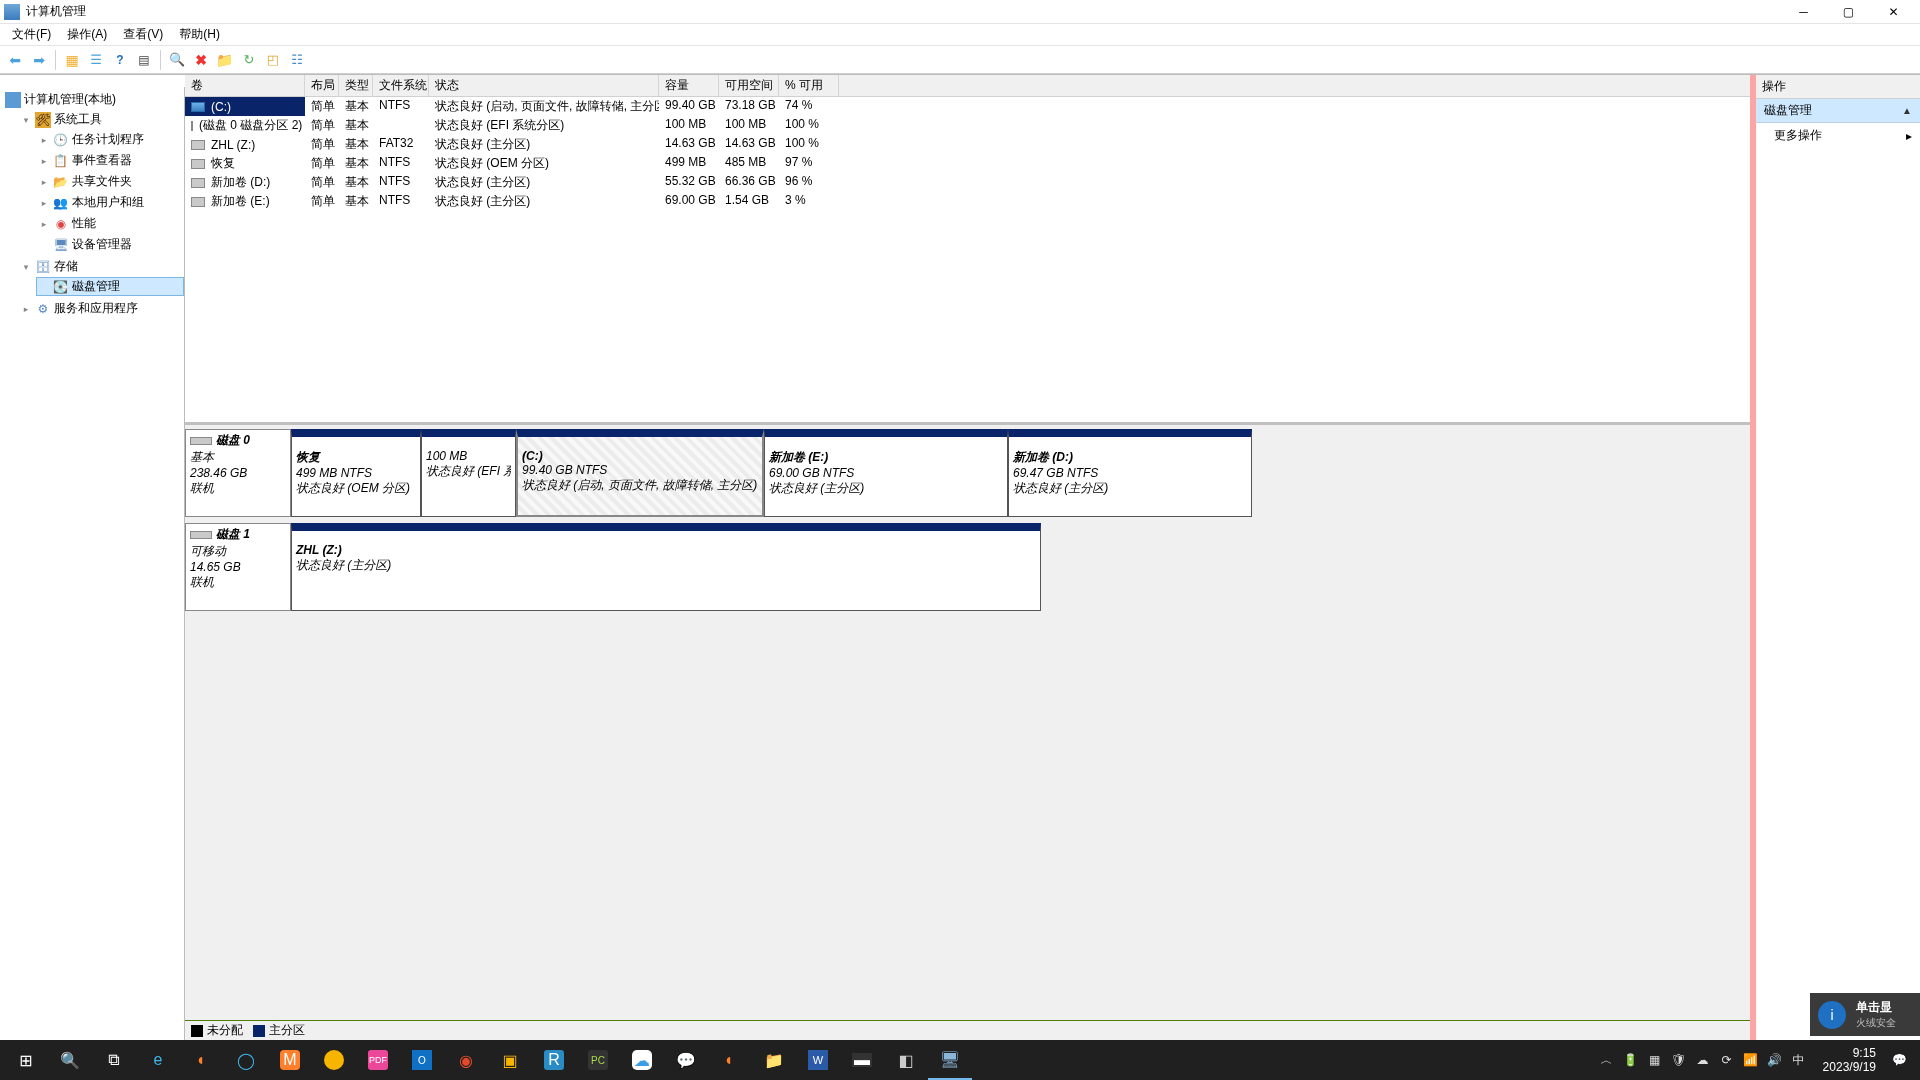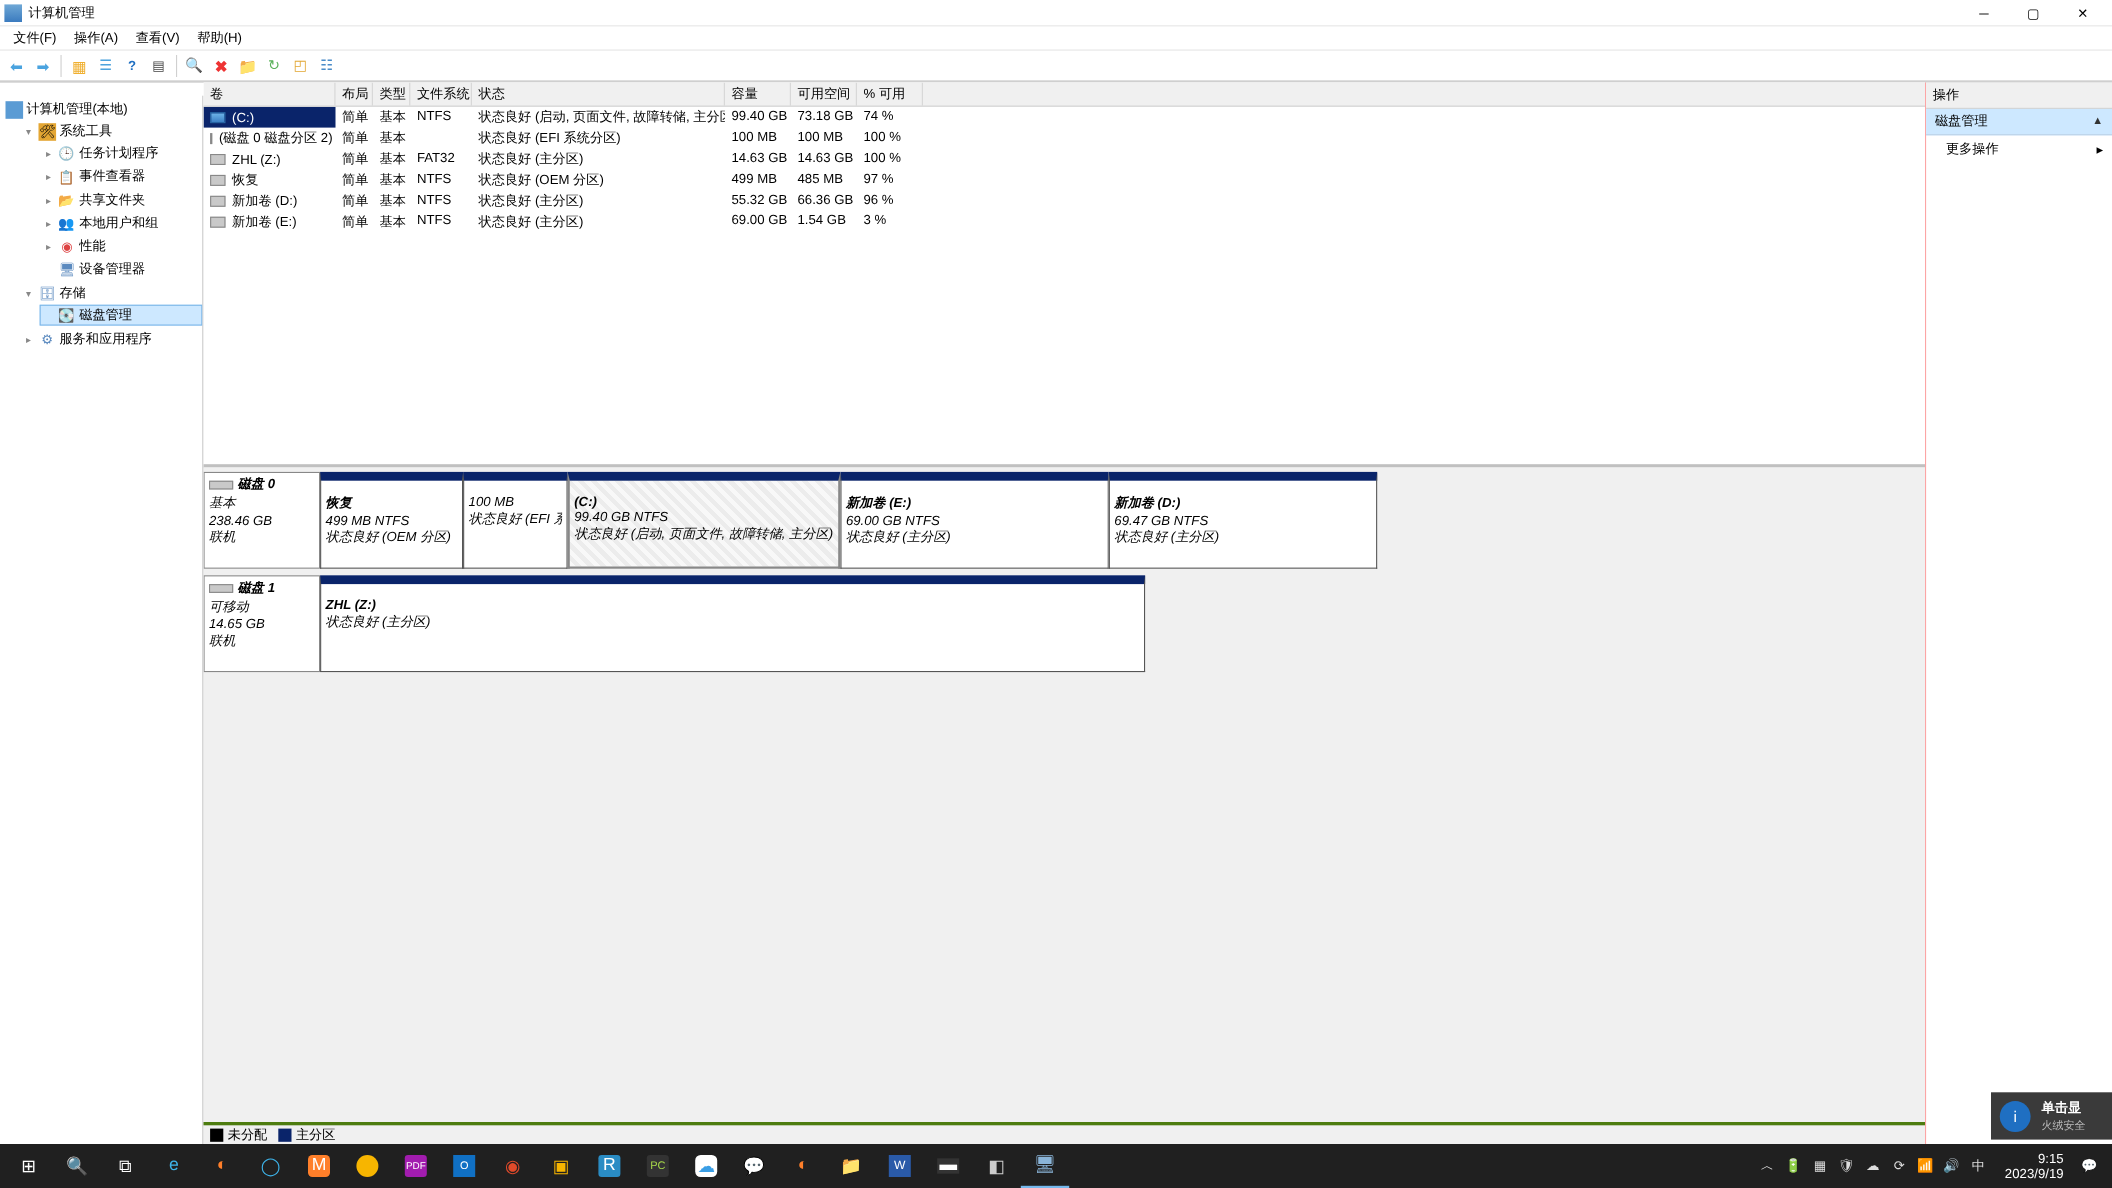--- a/index.html
+++ b/index.html
@@ -30,21 +30,21 @@
 .ic-x { color:#e33; font-weight:bold; font-size:14px; }
 .ic-folder2 { color:#f2c34a; font-size:14px; }
 .ic-refresh { color:#59b159; font-size:13px; }
 .ic-local { color:#e2a733; font-size:13px; }
 .ic-list { color:#4a8cc9; font-size:13px; }
 
 
 .main { display: flex; height: calc(100% - 24px - 22px - 28px - 40px); border-top: 1px solid #bbb; }
 .tree-pane { width: 185px; border-right: 1px solid #bbb; padding: 2px 0; overflow:auto;margin-top:12px; }
 .center-pane { flex: 1; display: flex; flex-direction: column; min-width:0; }
-.actions-pane { width: 170px; border-left: 1px solid #fca5a5; }
+.actions-pane { width: 170px; border-left: 6px solid #fca5a5; }
 
 
 .tree { list-style: none; }
 .tree ul { list-style: none; padding-left: 18px; }
 .tree li { white-space: nowrap; padding: 1px 0; }
 .tree-row { display: flex; align-items: center; padding: 1px 2px; cursor: pointer; }
 .tree-row.selected { background: #cde8ff; border:1px solid #7ab6e8; padding:0 1px; }
 .expander { width: 12px; display: inline-block; text-align: center; color: #888; font-size: 9px; cursor: pointer; }
 .tree-ic { width: 16px; height: 16px; margin: 0 3px; display: inline-flex; align-items:center; justify-content:center; font-size: 12px; }
 .ic-computer { background:#5a9bd4; }
@@ -81,21 +81,21 @@
 
 .disk-view { flex:1; overflow:auto; padding:4px 0 4px 0; background:#f0f0f0;font-style:italic; }
 .disk-block { display:flex; margin-bottom:6px; }
 .disk-meta { width:106px; background:#fff; border:1px solid #888; padding:2px 4px; }
 .disk-meta .d-title { display:flex; align-items:center; gap:4px; font-weight:bold; }
 .disk-bar-ic { width:22px; height:8px; background:#c9c9c9; border:1px solid #888; display:inline-block;}
 .disk-parts { flex:1; display:flex; gap:0; }
 .part { border:1px solid #555; border-top:8px solid #0a246a; background:#fff; padding:2px 4px; min-height:88px; display:flex; flex-direction:column; justify-content:flex-start; }
 .part.selected { background:repeating-linear-gradient(45deg,#f8f8f8,#f8f8f8 4px,#ececec 4px,#ececec 8px); border:2px solid #888; border-top:8px solid #0a246a; }
 .part .p-name { font-weight:bold; margin-top:10px; }
-.legend { height:20px; display:flex; align-items:center; gap:10px; padding:2px 6px; background:#f0f0f0; border-top:3px solid #4d7c0f; }
+.legend { height:20px; display:flex; align-items:center; gap:10px; padding:2px 6px; background:#f0f0f0; border-top:1px solid #4d7c0f; }
 .leg-swatch { width:12px; height:12px; display:inline-block; margin-right:4px; vertical-align:middle; }
 .leg-unalloc { background:#000; }
 .leg-primary { background:#0a246a; }
 
 
 .actions-head { background:#f0f0f0; padding:3px 6px; font-weight:normal; border-bottom:1px solid #d0d0d0; }
 .actions-group { background:#cde8ff; padding:3px 8px; border-bottom:1px solid #bcd2e6; display:flex; align-items:center; justify-content:space-between; }
 .actions-group .chev { font-size:10px; color:#333; }
 .actions-entry { padding:4px 8px 4px 18px; cursor:pointer; display:flex; justify-content:space-between; align-items:center; }
 
@@ -459,21 +459,21 @@
   <div class="task-btn">
       <span class="task-ic" style="color:#3eb4ea">◯</span>
     </div>
   <div class="task-btn">
       <span class="task-ic" style="background:#ff7f2a;color:#fff;width:20px;height:20px;border-radius:4px">M</span>
     </div>
   <div class="task-btn">
       <span class="task-ic" style="background:#f7b500;border-radius:50%;width:20px;height:20px"></span>
     </div>
   <div class="task-btn">
-      <span class="task-ic" style="background:#a21caf;color:#fff;width:20px;height:20px;border-radius:3px;font-size:9px">PDF</span>
+      <span class="task-ic" style="background:#ec4899;color:#fff;width:20px;height:20px;border-radius:3px;font-size:9px">PDF</span>
     </div>
   <div class="task-btn">
       <span class="task-ic" style="background:#1070c4;color:#fff;width:20px;height:20px;font-size:10px">O</span>
     </div>
   <div class="task-btn">
       <span class="task-ic" style="color:#e04a2a">◉</span>
     </div>
   <div class="task-btn">
       <span class="task-ic" style="color:#f7b500">▣</span>
     </div>

